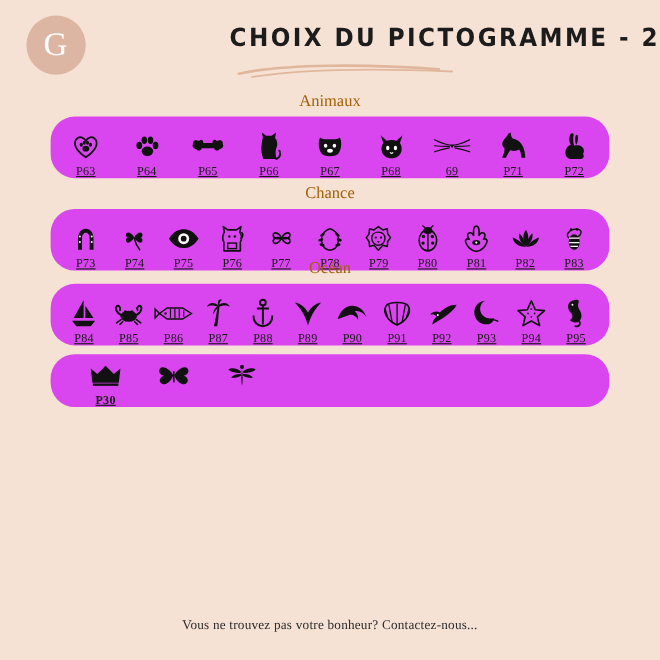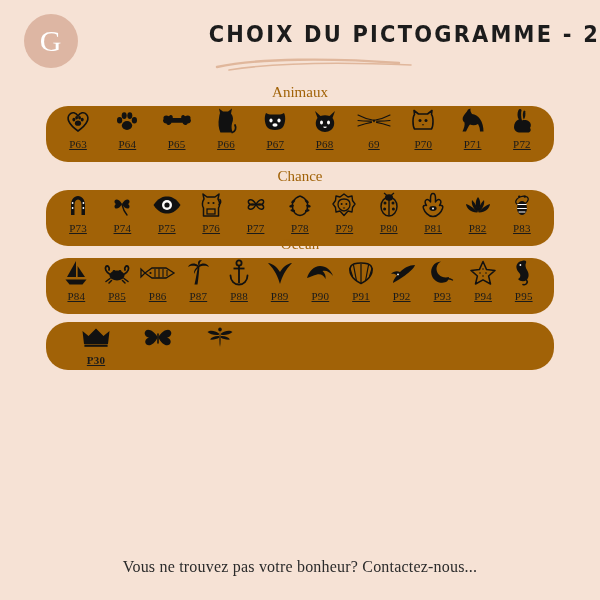--- a/index.html
+++ b/index.html
@@ -67,25 +67,25 @@
     width: 508px;
   }
   .section-title {
     text-align: center;
     font-family: "Liberation Serif", serif;
     font-size: 15px;
     color: #a16207;
     margin-bottom: 5px;
   }
   .pill {
-    background: #a16207;
+    background: #d946ef;
     border-radius: 22px;
     height: 56px;
     display: flex;
-    align-items: flex-start;
+    align-items: flex-end;
     padding: 0 10px;
     box-sizing: border-box;
   }
   .pill.left-align {
     justify-content: flex-start;
   }
   .items {
     display: flex;
     flex-direction: row;
     align-items: flex-start;
@@ -134,21 +134,21 @@
   #sec-princes .pill { height: 48px; }
 
   
   .footer {
     position: absolute;
     left: 0;
     right: 0;
     bottom: 24px;
     text-align: center;
     font-family: "Liberation Serif", serif;
-    font-size: 16px;
+    font-size: 12px;
     color: #2b2b2b;
     letter-spacing: 0.2px;
   }
 </style>
 </head>
 <body>
 
 <div class="logo-badge">
   <span class="logo-letter">G</span>
 </div>
@@ -246,31 +246,20 @@
             <path d="M1 15 C 7 13, 11 12, 14.5 11.4" stroke="#111" stroke-width="1.1" fill="none" stroke-linecap="round"></path>
             <path d="M33 4 C 27 7, 23 8.2, 19.5 8.8" stroke="#111" stroke-width="1.1" fill="none" stroke-linecap="round"></path>
             <path d="M33 9.5 C 27 10.2, 23 10.2, 19.5 10.1" stroke="#111" stroke-width="1.1" fill="none" stroke-linecap="round"></path>
             <path d="M33 15 C 27 13, 23 12, 19.5 11.4" stroke="#111" stroke-width="1.1" fill="none" stroke-linecap="round"></path>
             <path d="M14.6 8.4 L 19.4 8.4 L 17 11.6 Z" fill="#111"></path>
           </svg>
         </div>
         <div class="code">69</div>
       </div>
 
-      <div class="item">
-        <div class="glyph">
-          <svg width="28" height="26" viewBox="0 0 28 26">
-            <path d="M5.5 6.5 L 5 2.5 L 9.5 6 L 18.5 6 L 23 2.5 L 22.5 6.5 C 24.5 9, 24.5 18, 22.5 21 L 5.5 21 C 3.5 18, 3.5 9, 5.5 6.5 Z" fill="none" stroke="#111" stroke-width="1.6" stroke-linejoin="round"></path>
-            <circle cx="11" cy="12.6" r="1.5" fill="#111"></circle>
-            <circle cx="17" cy="12.6" r="1.5" fill="#111"></circle>
-            <path d="M12.8 16.3 L 15.2 16.3 L 14 17.8 Z" fill="#111"></path>
-          </svg>
-        </div>
-        <div class="code">P70</div>
-      </div>
 
       <div class="item">
         <div class="glyph">
           <svg width="28" height="28" viewBox="0 0 28 28">
             <path d="M9 2.5 C 8 5, 6 6.5, 4.5 9 C 3 11.5, 3.5 14, 5.5 15.5 C 6 18, 5 21, 3.5 24.5 L 7 24.5 C 8.5 21.5, 9.5 19, 11 17.5 C 13.5 18.5, 16.5 18.5, 19 17 C 20.5 19.5, 21 22, 21 24.5 L 24.5 24.5 C 24.5 20, 23.5 15.5, 21 12 C 19 9, 16 7.5, 13 7 C 12 5.5, 11 3.5, 11.5 1.5 Z" fill="#111"></path>
           </svg>
         </div>
         <div class="code">P71</div>
       </div>
 

